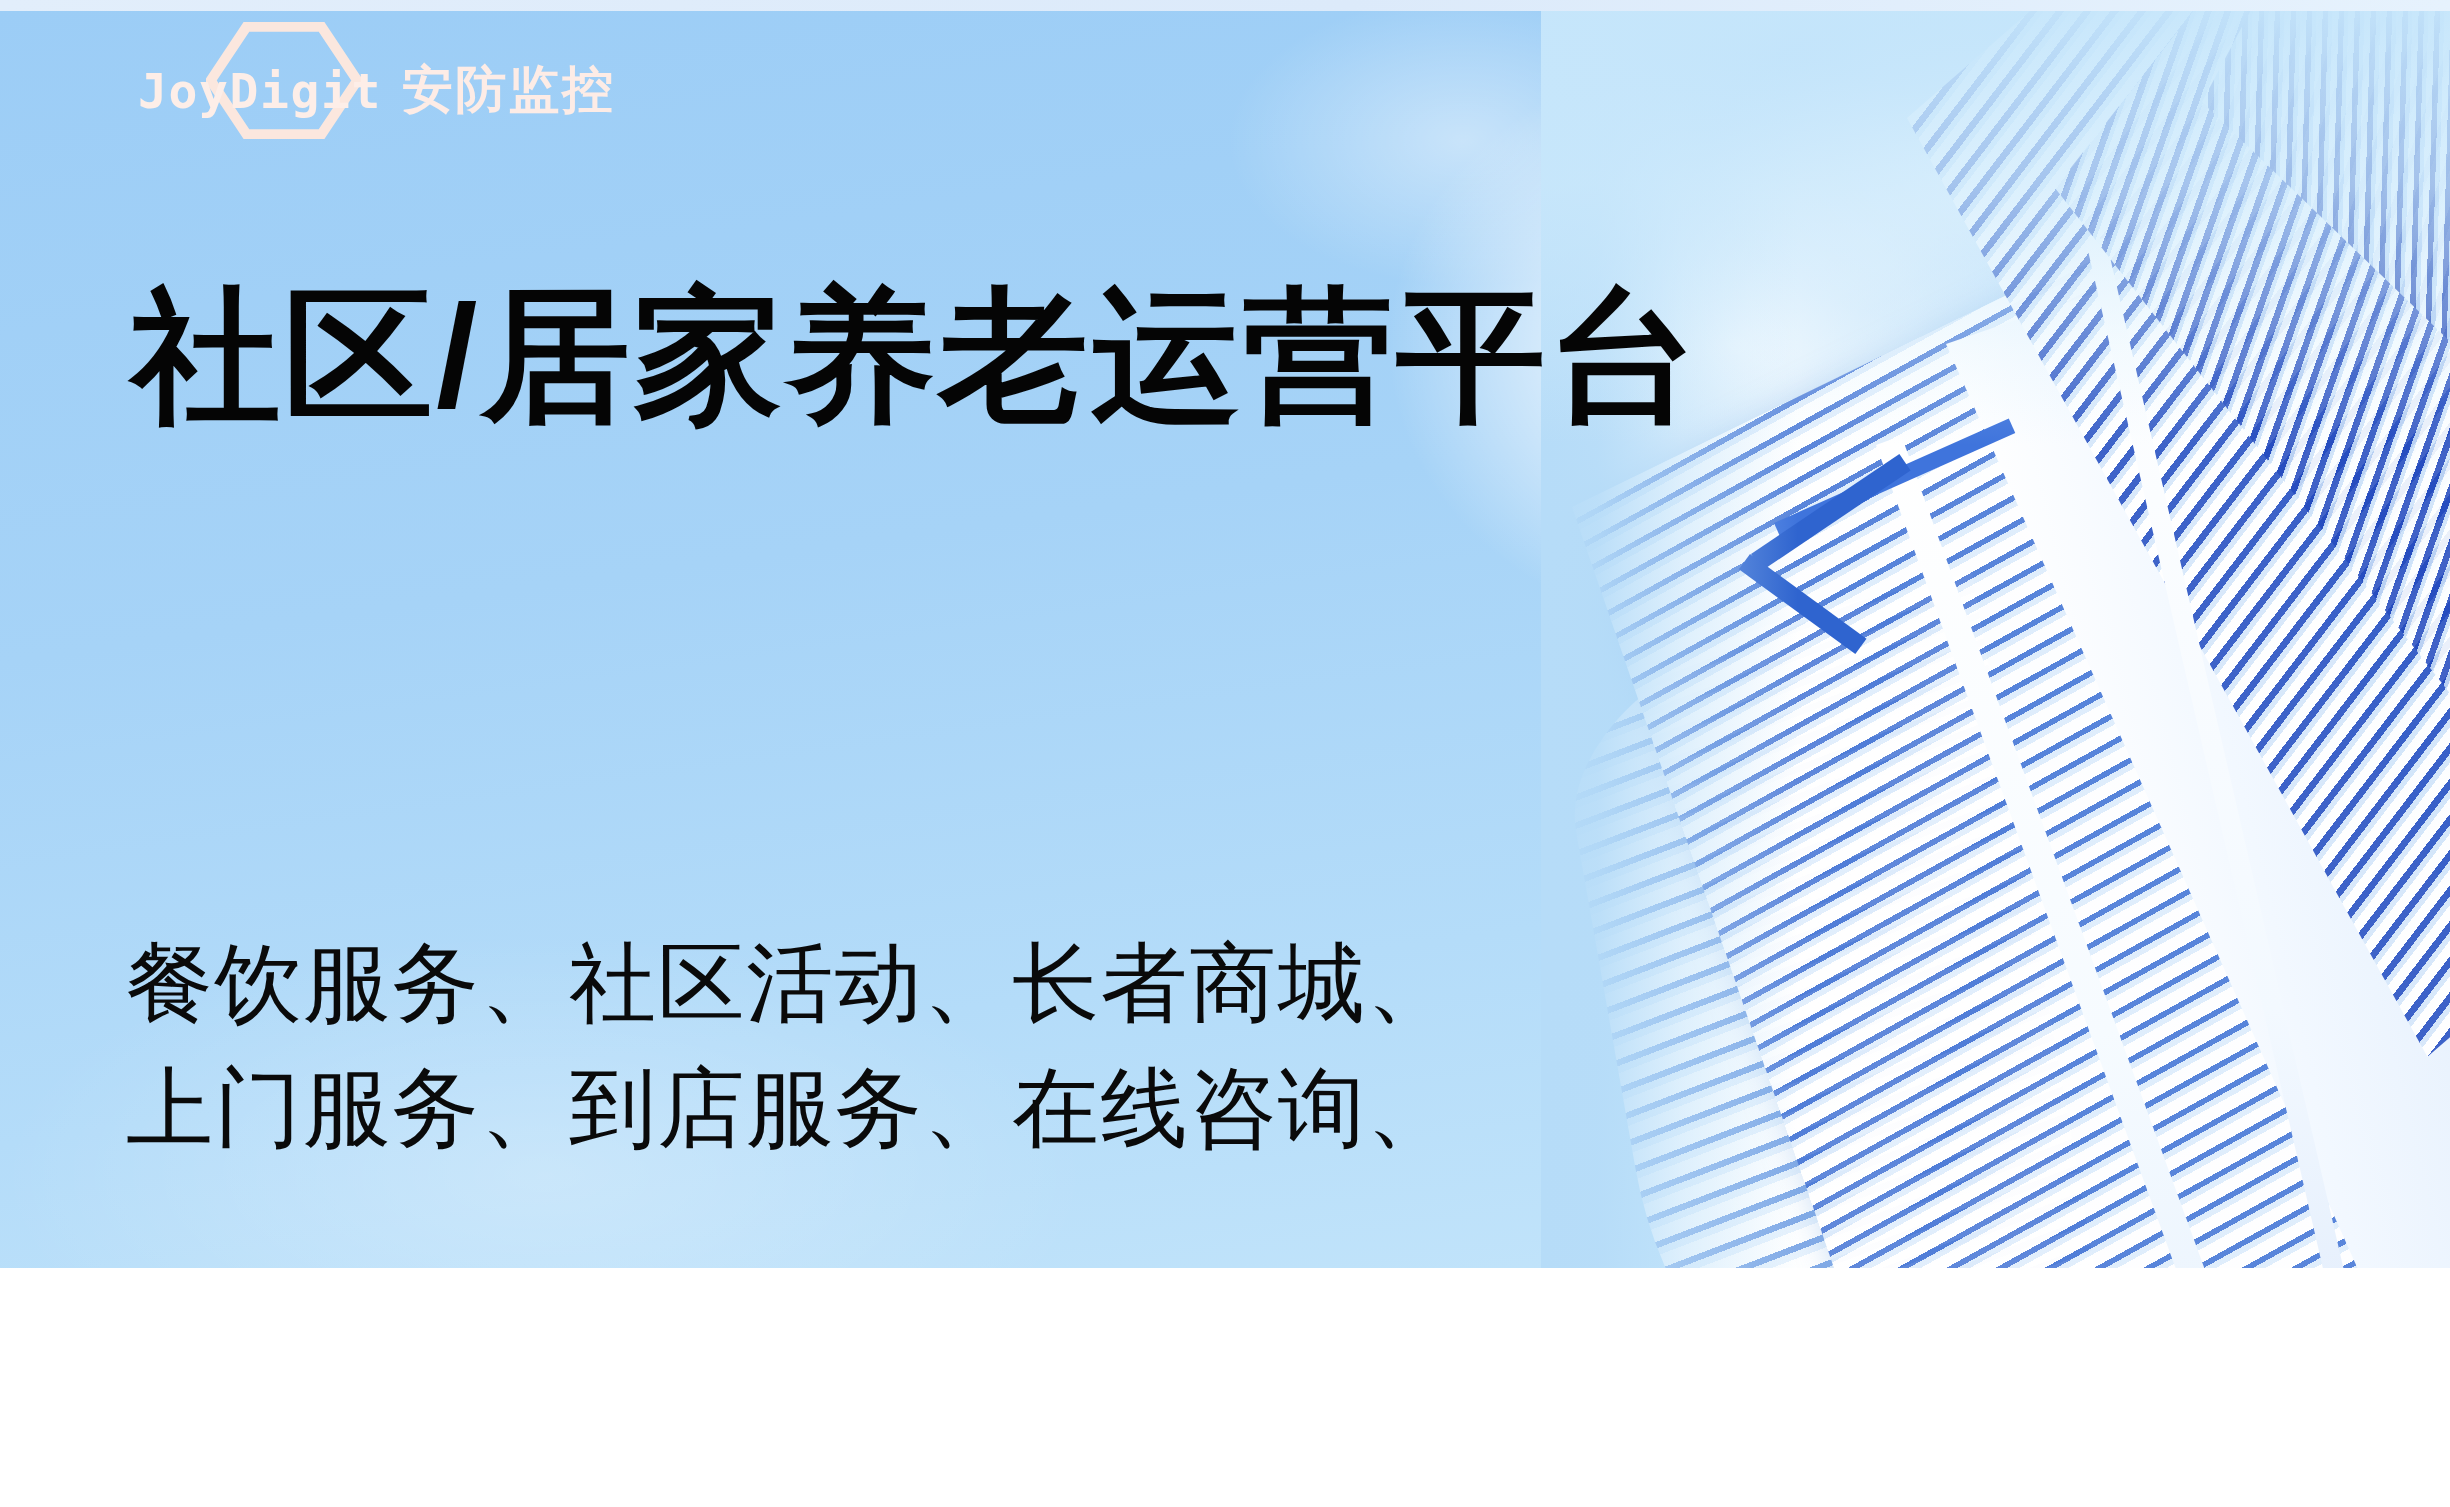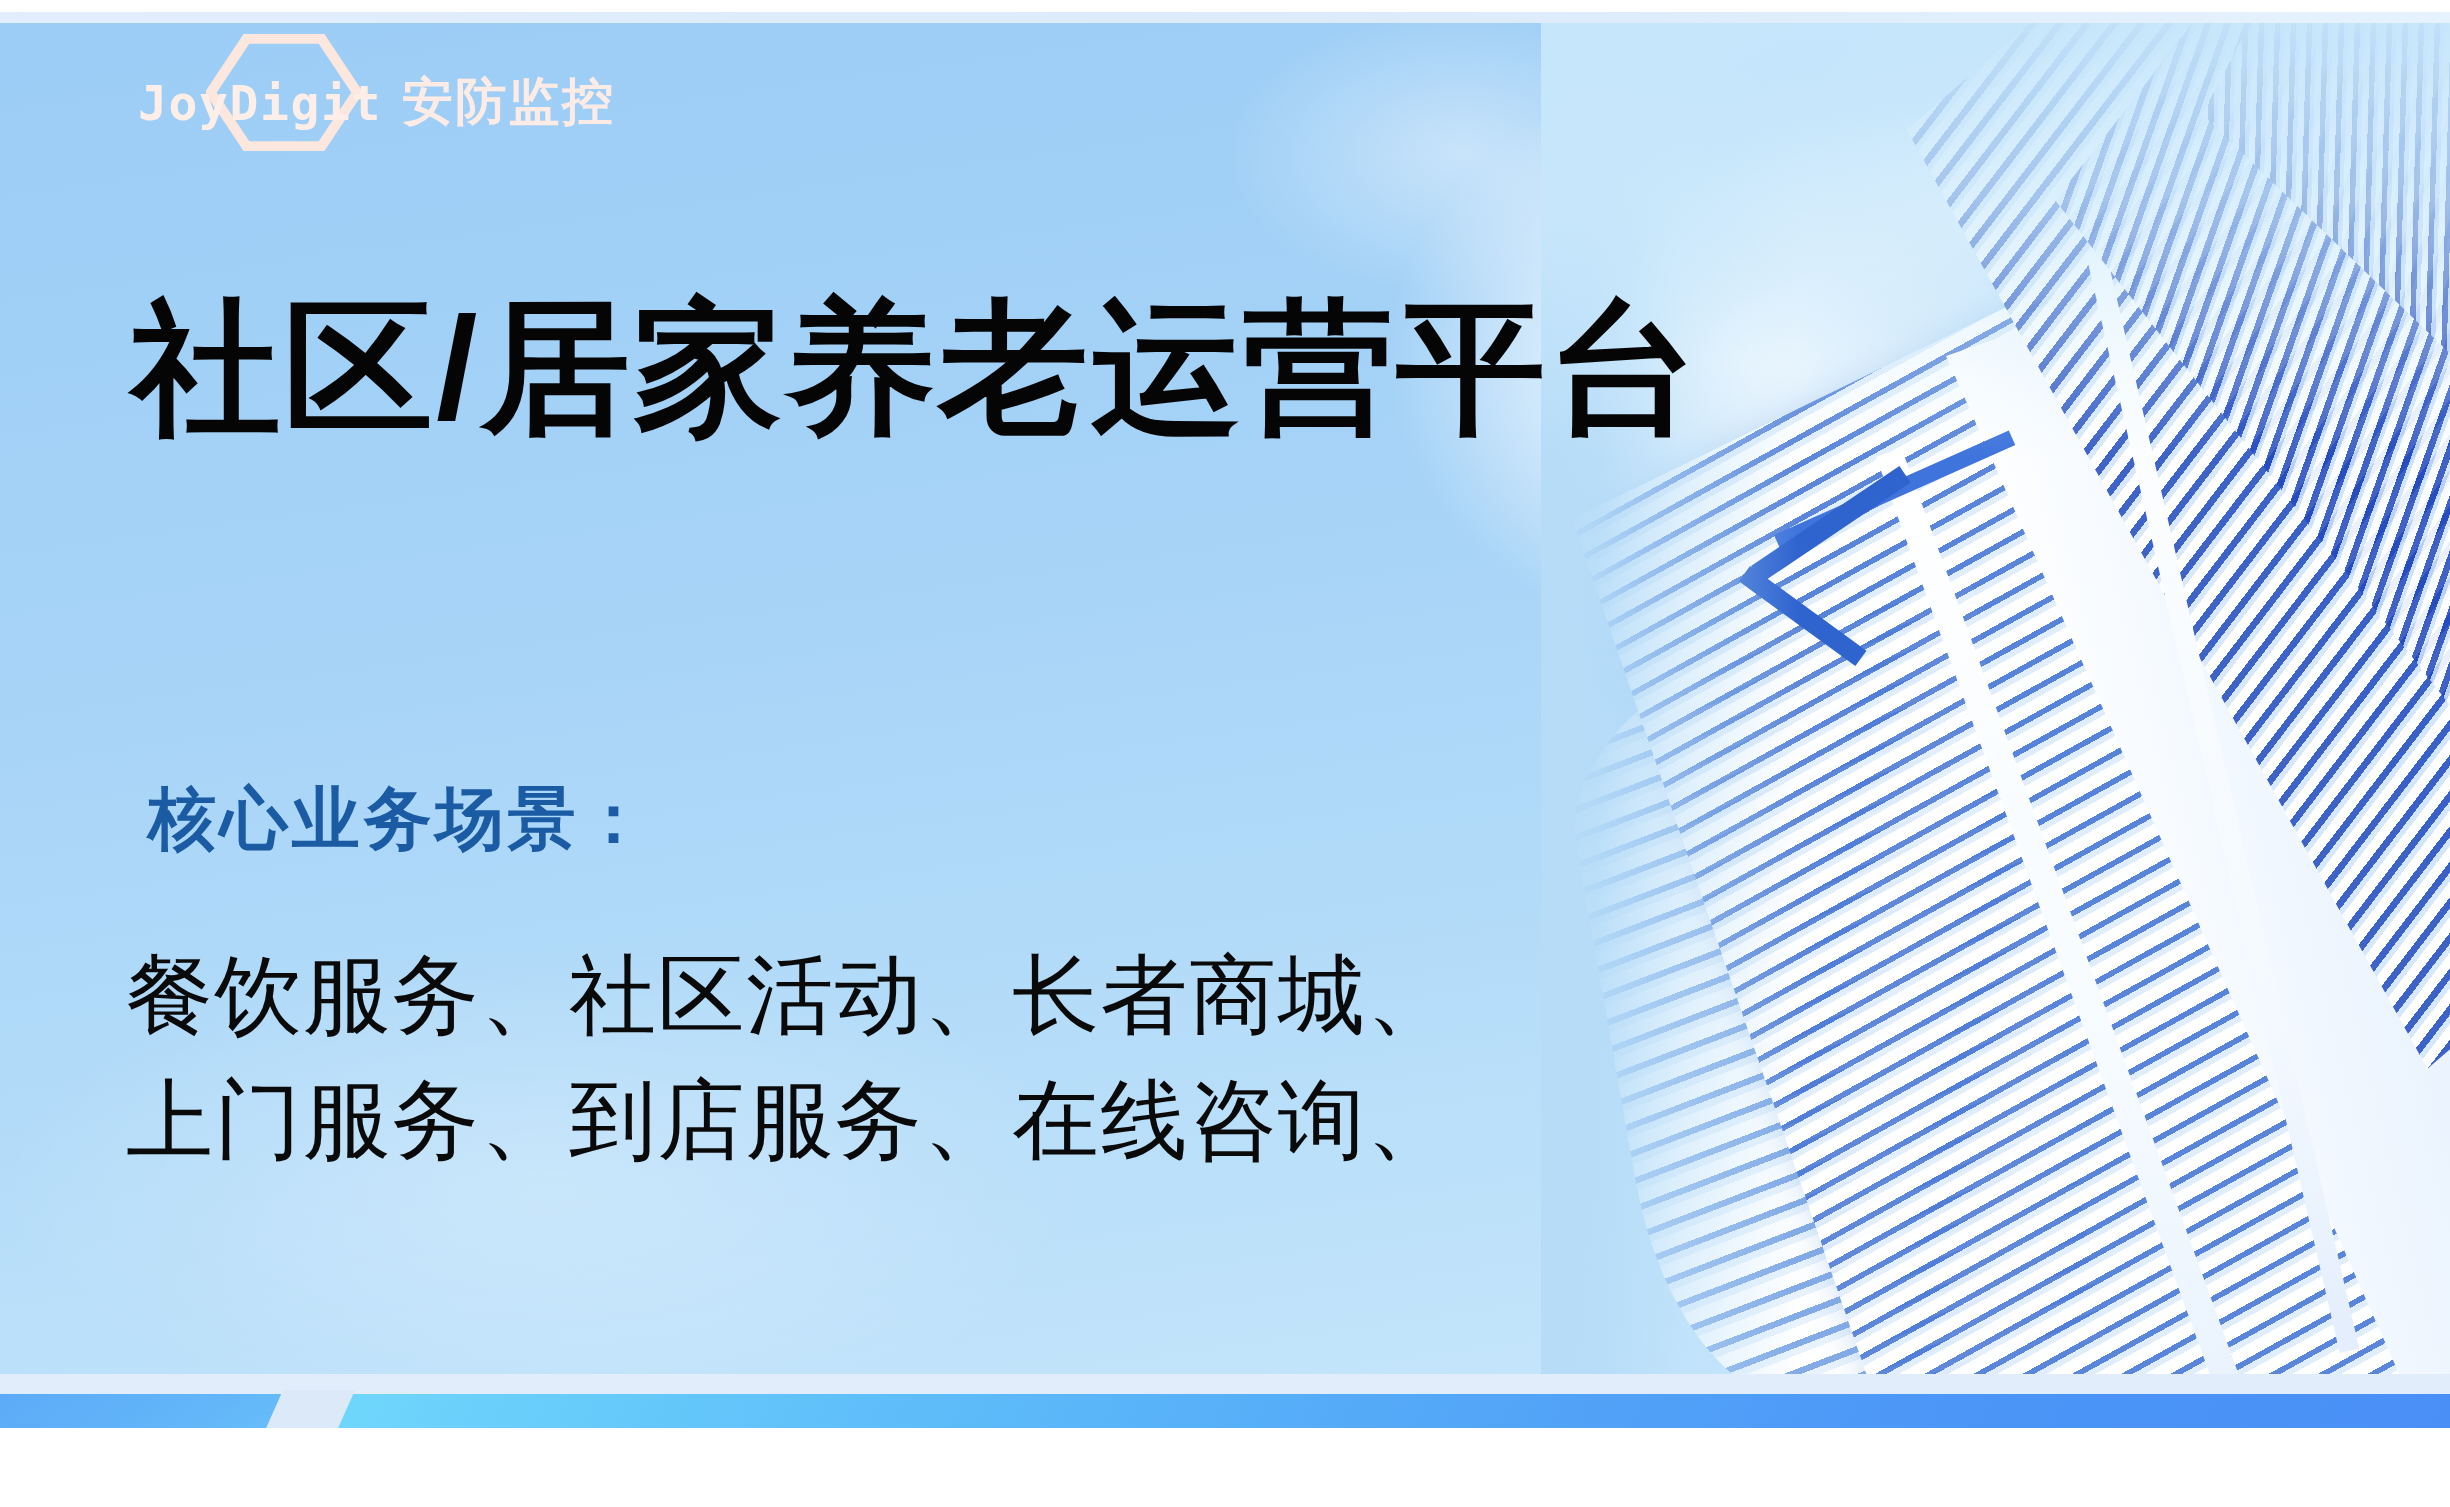--- a/index.html
+++ b/index.html
@@ -3,25 +3,24 @@
 <meta charset="utf-8">
 <style>
   html, body {
     margin: 0;
     padding: 0;
     background: #ffffff;
   }
   #slide {
     position: relative;
     width: 2450px;
-    height: 1416px;
+    height: 1268px;
     overflow: hidden;
     font-family: "Liberation Sans", "DejaVu Sans", sans-serif;
     background: #dfecfa;
-    margin-top: 12px;
   }
 
   
   .top-strip {
     position: absolute;
     left: 0; top: 0;
     width: 2450px; height: 11px;
     background: linear-gradient(90deg,#e2eefb 0%, #dceafa 55%, #e6f2fd 100%);
     z-index: 30;
   }
@@ -342,21 +341,20 @@
       <svg width="156" height="117" viewBox="0 0 200 150" aria-hidden="true">
         <polygon points="52,6 148,6 194,75 148,144 52,144 6,75" fill="none" stroke="#fbe7de" stroke-width="13" stroke-linejoin="miter"></polygon>
       </svg>
     </div>
     <span class="logo-mark">JoyDigit</span>
     <span class="logo-cn">安防监控</span>
   </div>
 
   <div class="title">社区/居家养老运营平台</div>
 
-  <div class="subtitle">核心业务场景：</div>
 
   <div class="body-lines">
     <div class="body-line">餐饮服务、社区活动、长者商城、</div>
     <div class="body-line">上门服务、到店服务、在线咨询、</div>
   </div>
 
   <div class="bottom-zone">
     <div class="band-left"></div>
     <div class="band-main"></div>
     <div class="band-gapstripe"></div>

